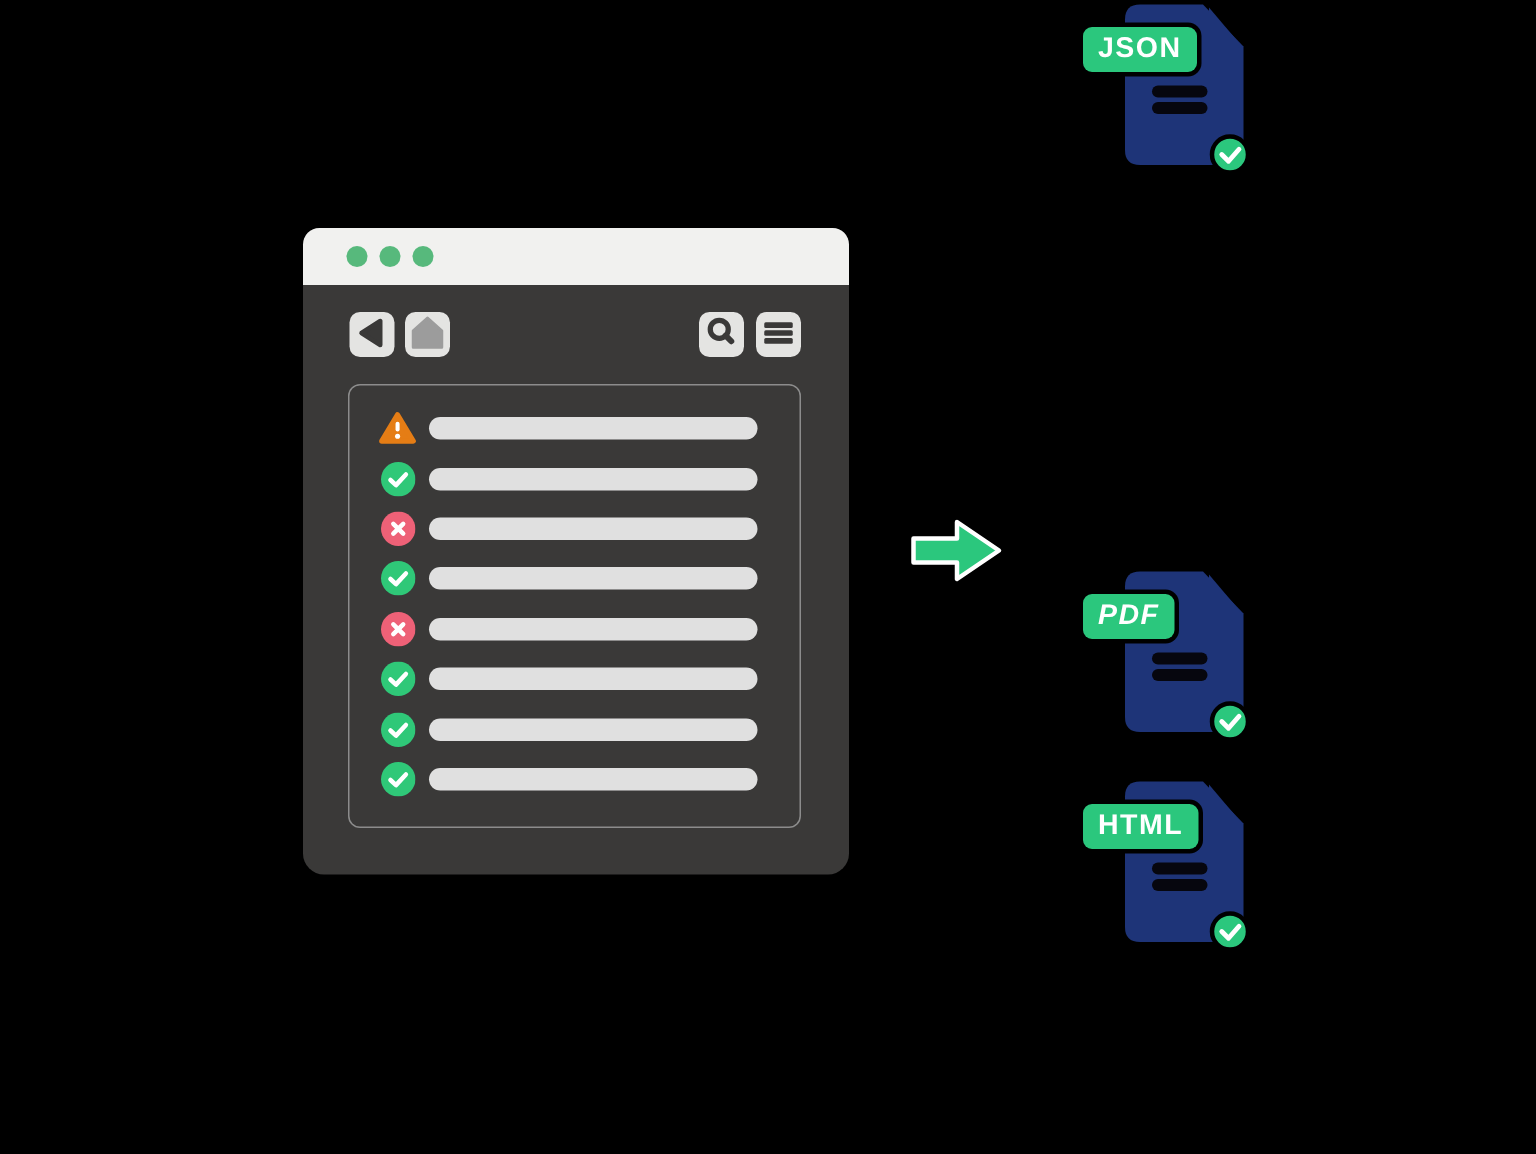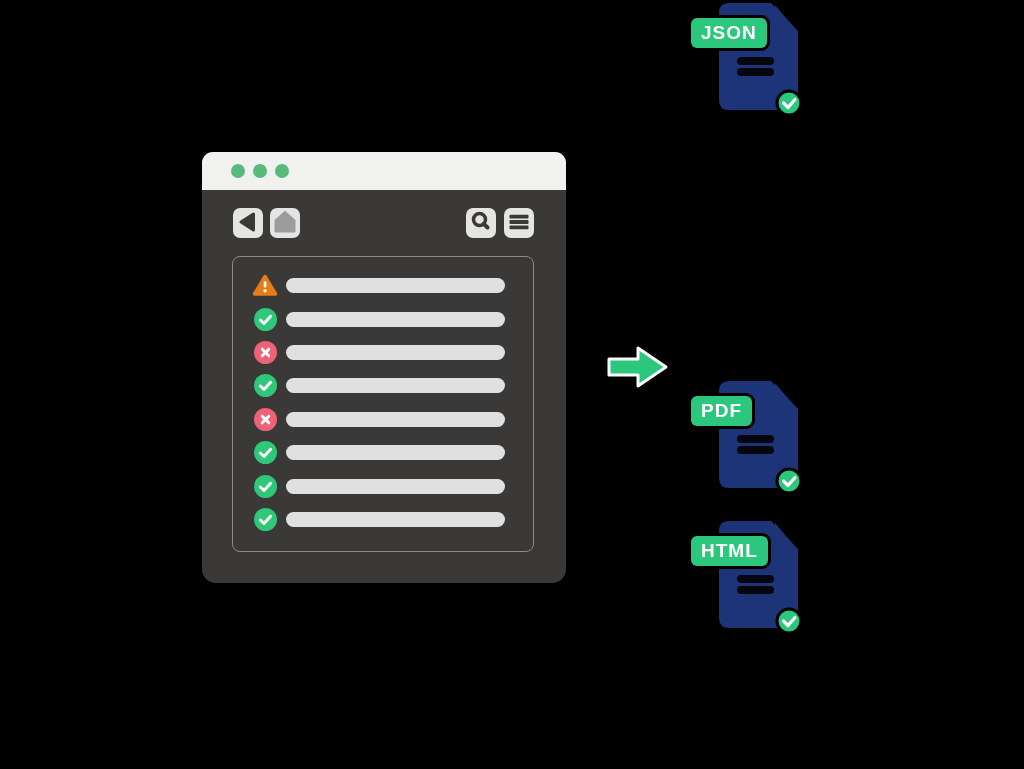--- a/index.html
+++ b/index.html
@@ -48,24 +48,24 @@
   .row.success  .ic-success{display:block;}
   .row.error    .ic-error{display:block;}
   .pill{
     margin-left:8px;width:219px;height:15px;border-radius:8px;background:#e0e0e0;
   }
 
   
   .arrow-wrap{position:absolute;left:604px;top:342px;width:70px;height:50px;}
 
   
-  .file-card{position:absolute;left:684px;width:125px;height:125px;}
+  .file-card{position:absolute;left:715px;width:125px;height:125px;}
   .file-card:nth-of-type(1){top:98px;}
   .file-card:nth-of-type(2){top:238px;}
-  .file-card:nth-of-type(3){top:378px;}
+  .file-card:nth-of-type(3){top:378px;font-style:italic;}
   .file-card:nth-of-type(4){top:518px;}
   .file-card svg{position:absolute;left:0;top:0;}
   .badge{
     position:absolute;left:7px;top:18px;height:30px;line-height:30px;
     padding:0 10px;border-radius:6px;background:#2bc77d;
     color:#fff;font-weight:bold;font-size:19px;letter-spacing:1px;
     box-shadow:0 0 0 3px #000;
   }
 </style>
 </head>

